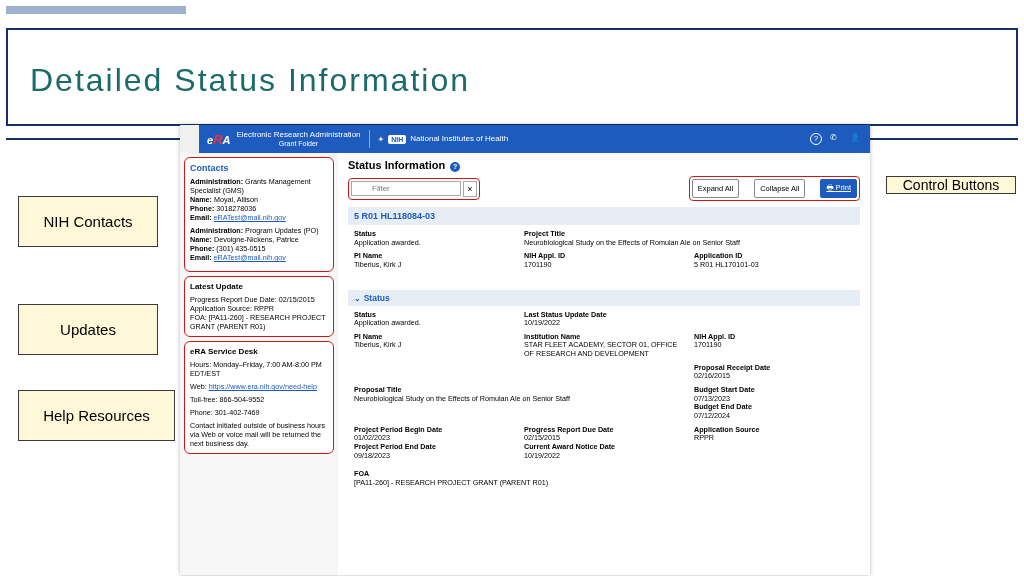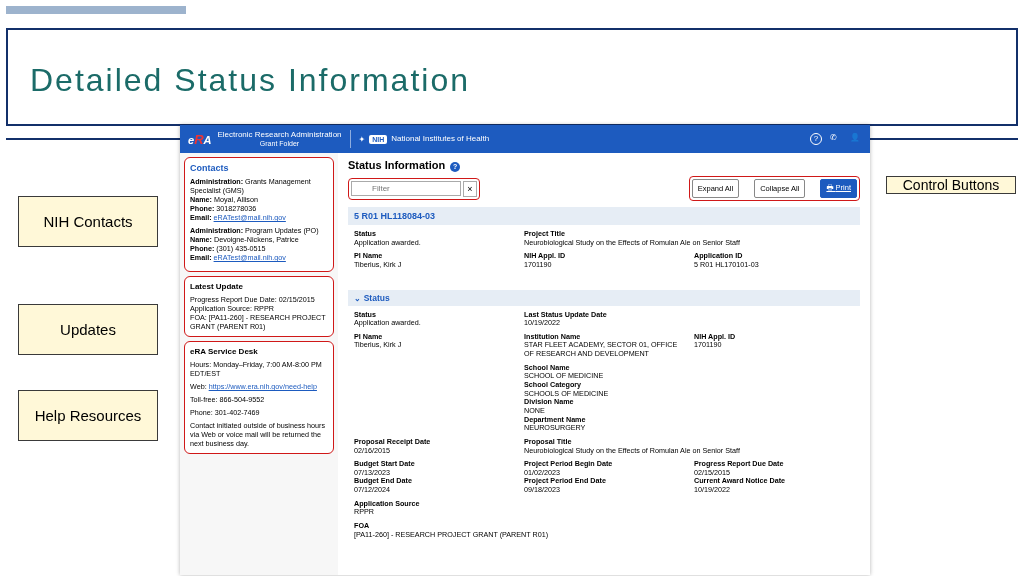--- a/index.html
+++ b/index.html
@@ -8,27 +8,27 @@
   
   .topbar-stub { position: absolute; top: 6px; left: 6px; width: 180px; height: 8px; background: #9db3cd; }
   .title-frame { position: absolute; top: 28px; left: 6px; right: 6px; border: 2px solid #13306a; height: 98px; }
   .slide-title { position: absolute; top: 62px; left: 30px; font-size: 32px; font-weight: 400; letter-spacing: 2px; color: #1b6b68; }
   .bottom-rule { position: absolute; left: 6px; right: 6px; top: 138px; border-top: 2px solid #13306a; }
 
   
   .callout { position: absolute; background: #fff8d8; border: 1px solid #3a3a3a; font-size: 15px; padding: 16px 10px; text-align: center; }
   .callout-1 { top: 196px; left: 18px; width: 140px; }
   .callout-2 { top: 304px; left: 18px; width: 140px; }
-  .callout-3 { top: 390px; left: 18px; width: 140px; }
+  .callout-3 { top: 390px; left: 18px; width: 157px; }
   .callout-tf { top: 145px; left: 562px; width: 130px; font-size: 14px; padding: 6px 10px; }
   .callout-cb { top: 176px; left: 886px; width: 130px; font-size: 14px; padding: 0 10px; }
 
   
   .app { position: absolute; top: 125px; left: 180px; width: 690px; height: 450px; box-shadow: 0 0 4px rgba(0,0,0,.3); font-size: 8px; background: #f0f0f0; overflow: hidden; }
-  .app-header { background: #1d5bbf; height: 28px; display: flex; align-items: center; color: #fff; padding: 0 8px; }
+  .app-header { background: #1d5bbf; height: 28px; display: flex; align-items: center; color: #fff; padding: 0 8px; margin-left: 19px; }
   .era-logo { font-style: italic; font-weight: bold; font-size: 11px; margin-right: 6px; }
   .era-logo .r { color: #e33; font-size: 13px; }
   .hdr-block { line-height: 1.05; font-size: 8px; }
   .hdr-sep { width: 1px; height: 18px; background: rgba(255,255,255,.5); margin: 0 8px; }
   .hdr-icons { margin-left: auto; display: flex; gap: 8px; }
   .hdr-icons span { width: 12px; height: 12px; display: inline-block; }
 
   .app-body { display: flex; background: #fff; height: calc(100% - 28px); }
   .sidebar { width: 158px; background: #f7f7f7; font-size: 7.2px; }
   .sb-block { margin: 4px; border: 1.5px solid #d01818; border-radius: 6px; padding: 5px; background: #fff; position: relative; }
@@ -178,30 +178,20 @@
           </div>
         <div class="cell">
             <div class="lbl">Institution Name</div>
             <div>STAR FLEET ACADEMY, SECTOR 01, OFFICE OF RESEARCH AND DEVELOPMENT</div>
           </div>
         <div class="cell">
             <div class="lbl">NIH Appl. ID</div>
             <div>1701190</div>
           </div>
         <div class="cell"></div>
-        <div class="cell">
-            <div class="lbl">School Name</div>
-            <div>SCHOOL OF MEDICINE</div>
-                          <div class="lbl">School Category</div>
-            <div>SCHOOLS OF MEDICINE</div>
-                          <div class="lbl">Division Name</div>
-            <div>NONE</div>
-                          <div class="lbl">Department Name</div>
-            <div>NEUROSURGERY</div>
-          </div>
         <div class="cell"></div>
         <div class="cell">
             <div class="lbl">Proposal Receipt Date</div>
             <div>02/16/2015</div>
           </div>
         <div class="cell" style="grid-column: span 2">
             <div class="lbl">Proposal Title</div>
             <div>Neurobiological Study on the Effects of Romulan Ale on Senior Staff</div>
           </div>
         <div class="cell">

